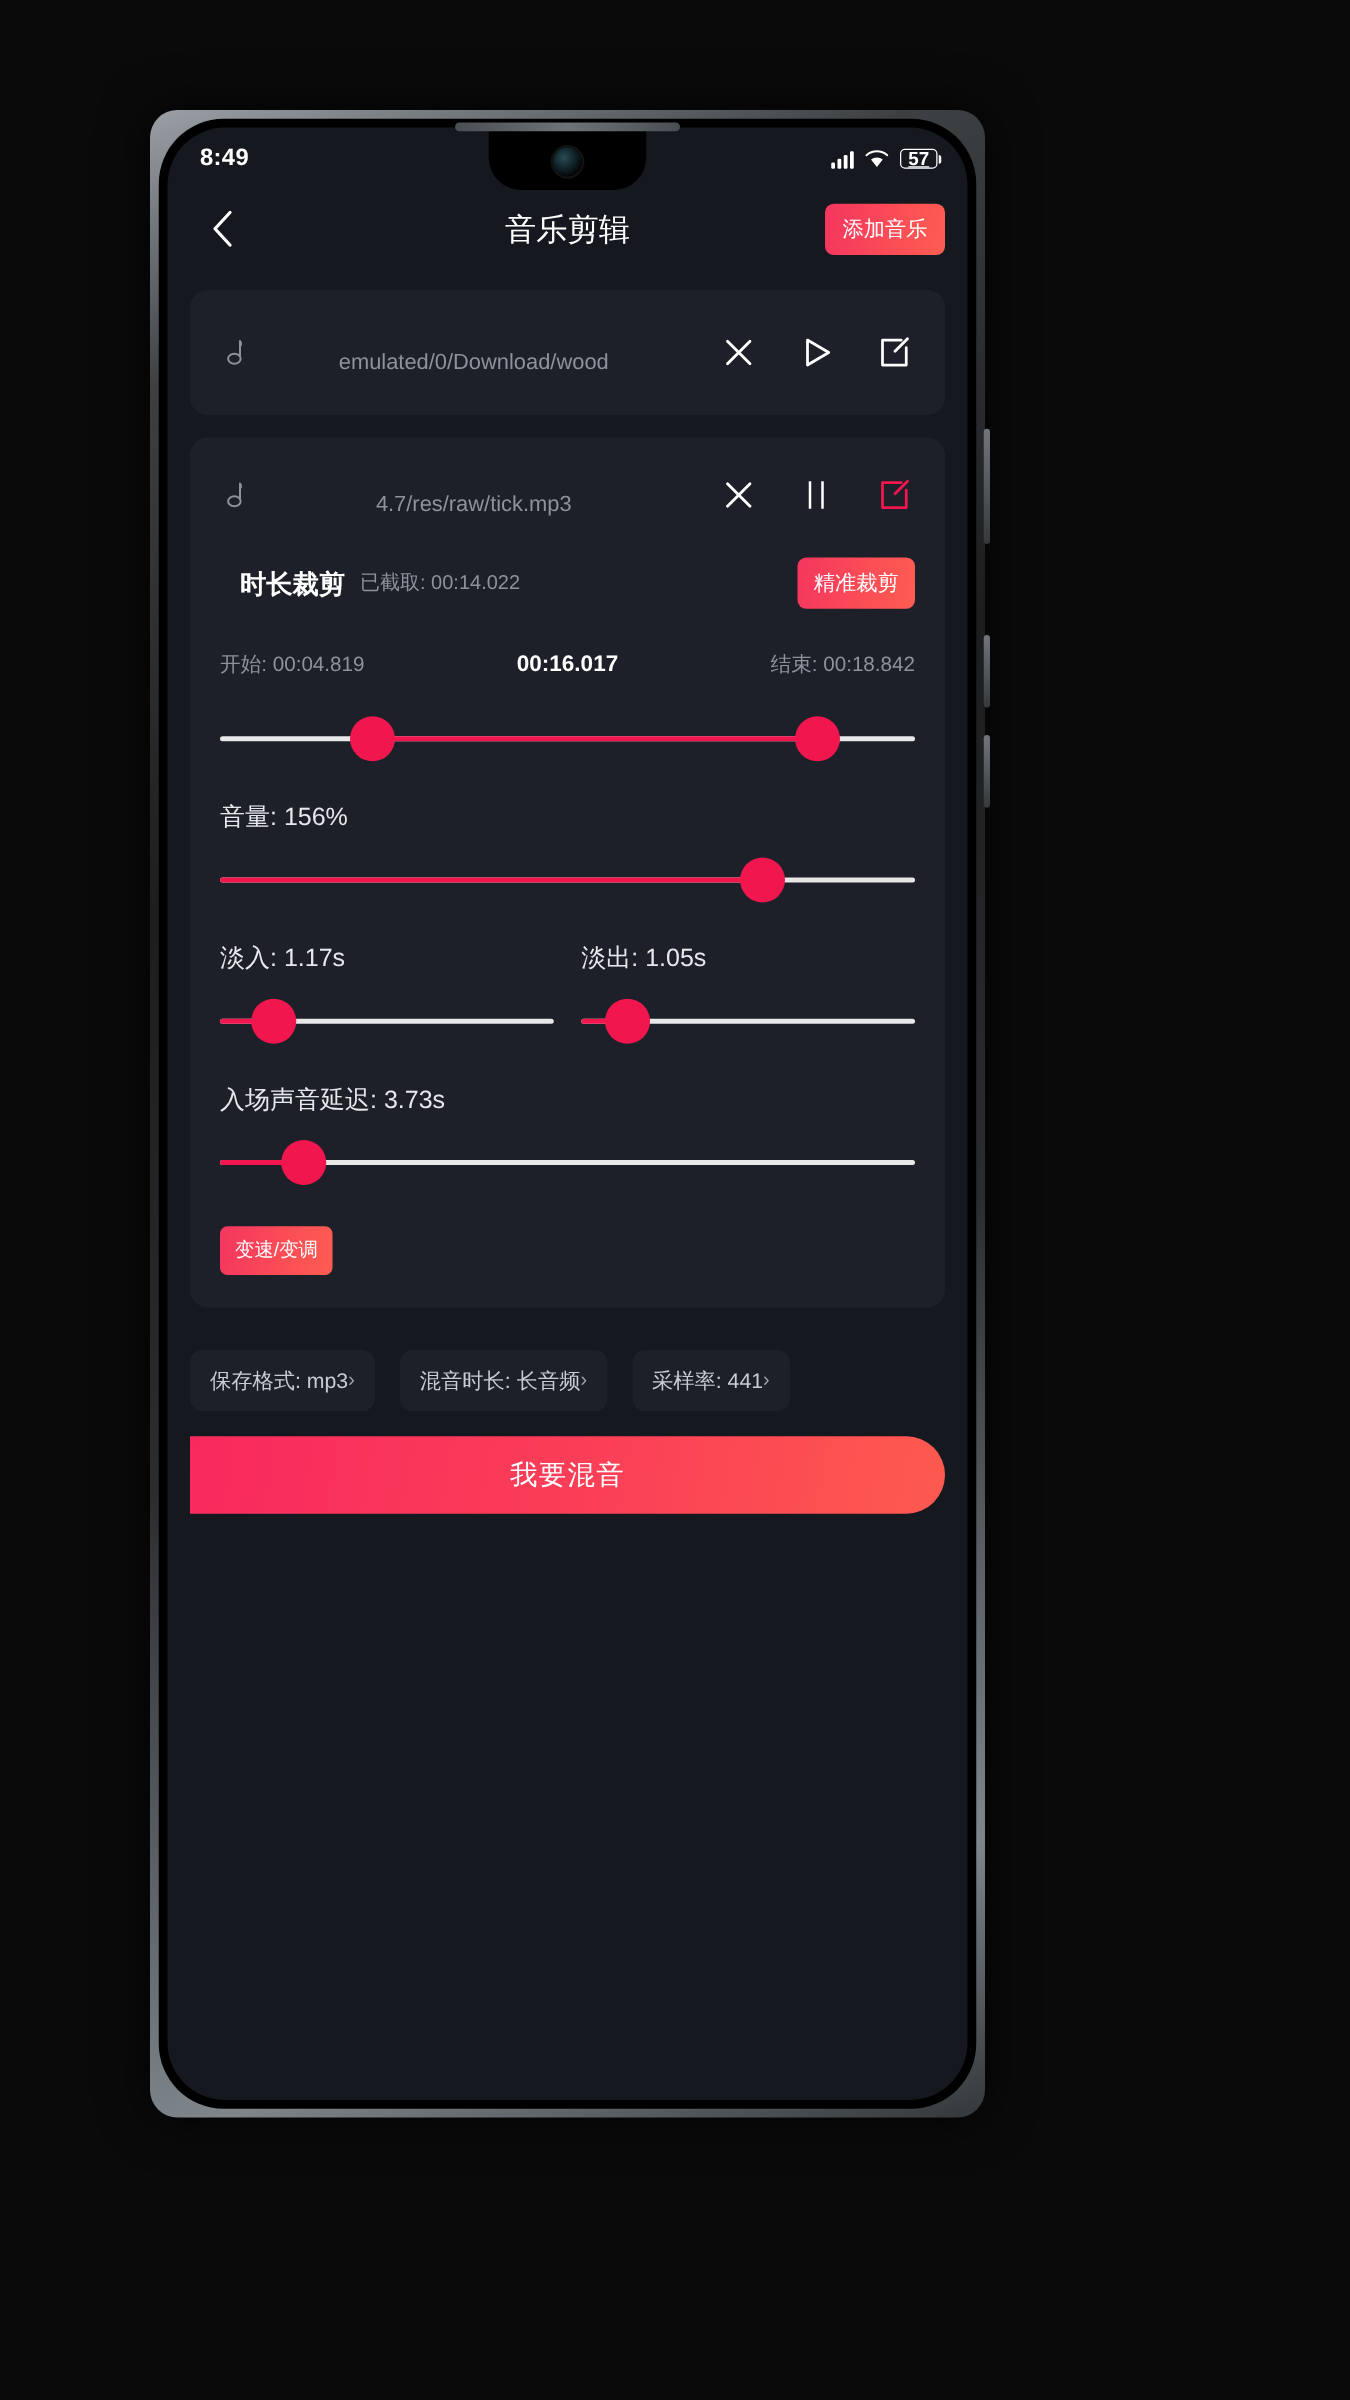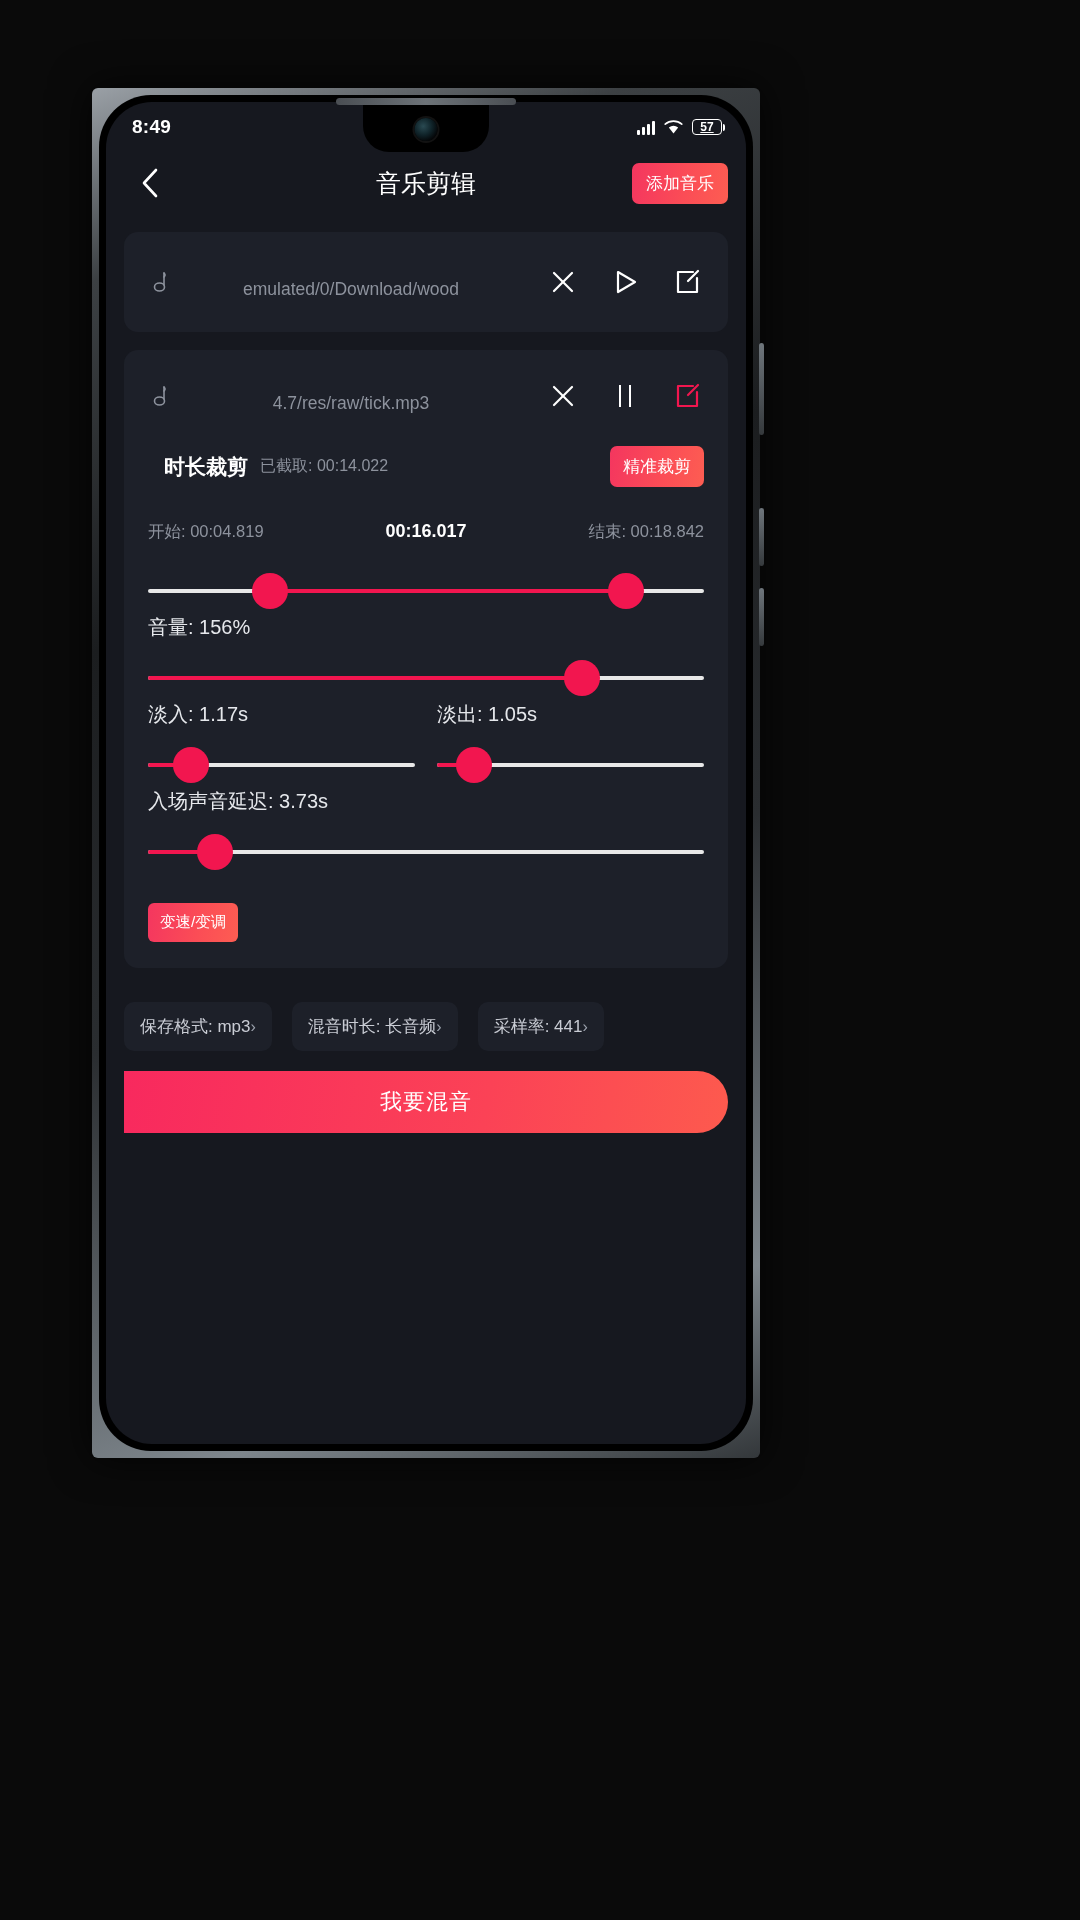--- a/index.html
+++ b/index.html
@@ -6,23 +6,23 @@
   html, body {
     width: 1080px; height: 1920px;
     background: #0a0a0a;
     font-family: "Liberation Sans", "DejaVu Sans", sans-serif;
     overflow: hidden;
   }
   .stage { position: relative; width: 1080px; height: 1920px; background: #0a0a0a; }
 
   
   .phone {
-    position: absolute; left: 92px; top: 88px;
-    width: 668px; height: 1370px;
-    border-radius: 6px;
+    position: absolute; left: 120px; top: 88px;
+    width: 668px; height: 1606px;
+    border-radius: 22px;
     background: linear-gradient(160deg,#9aa0a6 0%,#3c4043 12%,#1b1d1f 35%,#2a2d30 60%,#7e868c 88%,#33373a 100%);
     padding: 7px;
     box-shadow: 0 0 40px rgba(0,0,0,0.8);
   }
   .phone-inner {
     position: relative; width: 100%; height: 100%;
     border-radius: 52px;
     background: #000;
     padding: 7px;
     overflow: hidden;
@@ -83,21 +83,21 @@
   .ico-wifi { width: 19px; height: 15px; position: relative; }
   .ico-wifi svg { position: absolute; left: 0; top: 0; }
   .ico-batt {
     width: 30px; height: 16px; border: 1.6px solid #fff; border-radius: 4px;
     position: relative; display: flex; align-items: center; justify-content: center;
   }
   .ico-batt::after {
     content: ""; position: absolute; right: -4px; top: 4px;
     width: 2.5px; height: 7px; background: #fff; border-radius: 0 2px 2px 0;
   }
-  .batt-txt { font-size: 12px; color: #fff; font-weight: bold; line-height: 1; text-decoration: underline; }
+  .batt-txt { font-size: 15px; color: #fff; font-weight: bold; line-height: 1; text-decoration: underline; }
 
   
   .appbar {
     height: 62px; display: flex; align-items: center;
     padding: 0 18px 0 22px; position: relative;
   }
   .back-btn {
     width: 44px; height: 44px; display: flex; align-items: center; justify-content: center;
     cursor: pointer;
   }
@@ -163,21 +163,21 @@
   .s-fill {
     position: absolute; top: 50%; transform: translateY(-50%);
     height: 4px; background: #f2164f; border-radius: 3px;
   }
   .s-thumb {
     position: absolute; top: 50%;
     width: 36px; height: 36px; border-radius: 50%;
     background: #f2164f; transform: translate(-50%,-50%);
     cursor: pointer;
   }
-  .label { color: #e6e8ec; font-size: 20px; }
+  .label { color: #e6e8ec; font-size: 20px; margin-top: 26px; }
   .two-col { display: flex; gap: 22px; }
   .two-col > div { flex: 1; }
 
   .speed-btn {
     margin-top: 28px;
     background: linear-gradient(100deg,#f4365f 0%,#fb4c56 55%,#fd5d52 100%);
     color: #fff; font-size: 15.5px; border: none;
     padding: 9px 12px; border-radius: 6px; cursor: pointer;
   }
 

